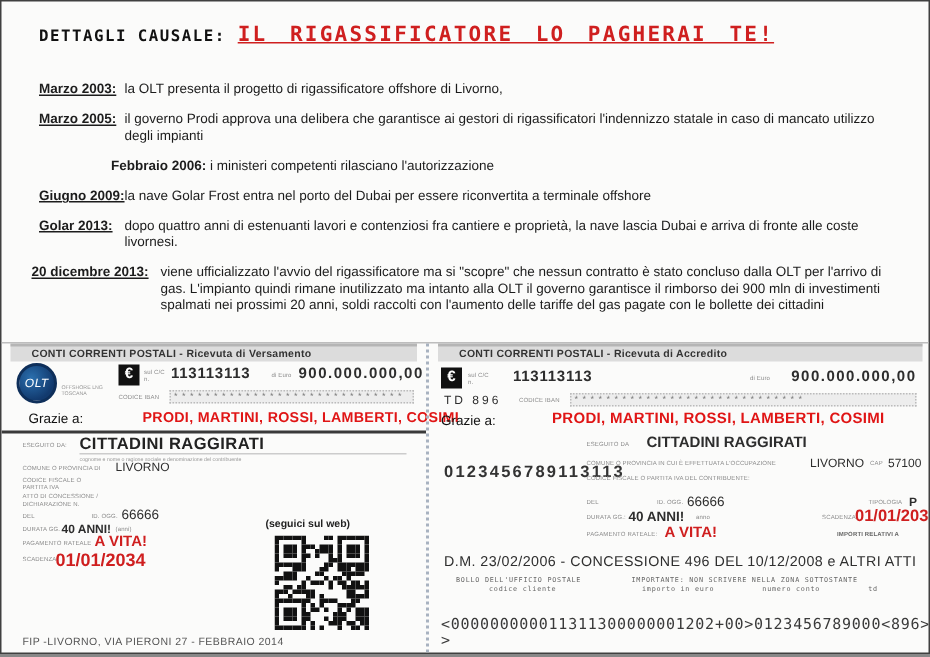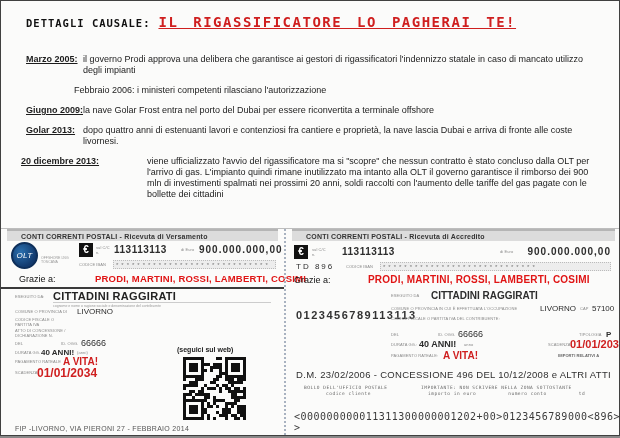--- a/index.html
+++ b/index.html
@@ -15,24 +15,24 @@
   .doc-header .lbl { font-size:10.5px; letter-spacing:1px; color:#111; }
   .doc-header .ttl { font-size:14px; letter-spacing:1.5px; word-spacing:5px;
     color:#cf1f1f; text-decoration:underline; margin-left:8px; }
 
   
   .timeline { position:absolute; top:53px; left:25px; width:572px;
     font-size:9px; line-height:11px; color:#1c1c1c; }
   .t-row { display:flex; margin-bottom:9px; }
   .t-date { flex:0 0 57px; font-weight:bold; text-decoration:underline; white-space:nowrap; }
   .t-row.wide .t-date { flex:0 0 86px; }
-  .t-row.wide { margin-left:-5px;gap:40px; }
+  .t-row.wide { margin-left:-5px; }
   .t-text { flex:1; }
   .t-row.inline { display:block; }
-  .t-row.inline .t-date { text-decoration:none; display:inline; font-weight:normal;padding-left:48px; }
+  .t-row.inline .t-date { text-decoration:none; display:inline; font-weight:bold;padding-left:48px; }
   .t-row.inline .t-text { display:inline; }
 
   
   .receipts { position:absolute; left:0; top:227px; width:620px; height:211px;
     display:flex; border-top:1px solid #bdbdbd; }
   .receipt { position:relative; height:100%; }
   .receipt.left { width:283px; }
   .receipt.right { flex:1; border-left:2px dotted #a8b2c0; }
   .bar { position:absolute; top:0; left:6px; right:6px; height:12px;
     background:#dcdcdc; border-top:2px solid #b5b5b5; font-size:7px; font-weight:bold;
@@ -79,20 +79,24 @@
 </head>
 <body>
 
 <div class="page">
 
   <div class="doc-header">
     <span class="lbl">DETTAGLI CAUSALE:</span><span class="ttl">IL RIGASSIFICATORE LO PAGHERAI TE!</span>
   </div>
 
   <div class="timeline">
+    <div class="t-row">
+      <span class="t-date">Marzo 2003:</span>
+      <span class="t-text">la OLT presenta il progetto di rigassificatore offshore di Livorno,</span>
+    </div>
     <div class="t-row">
       <span class="t-date">Marzo 2005:</span>
       <span class="t-text">il governo Prodi approva una delibera che garantisce ai gestori di rigassificatori l'indennizzo statale in caso di mancato utilizzo degli impianti</span>
     </div>
     <div class="t-row inline">
       <span class="t-date">Febbraio 2006:</span>
       <span class="t-text">i ministeri competenti rilasciano l'autorizzazione</span>
     </div>
     <div class="t-row">
       <span class="t-date">Giugno 2009:</span>

